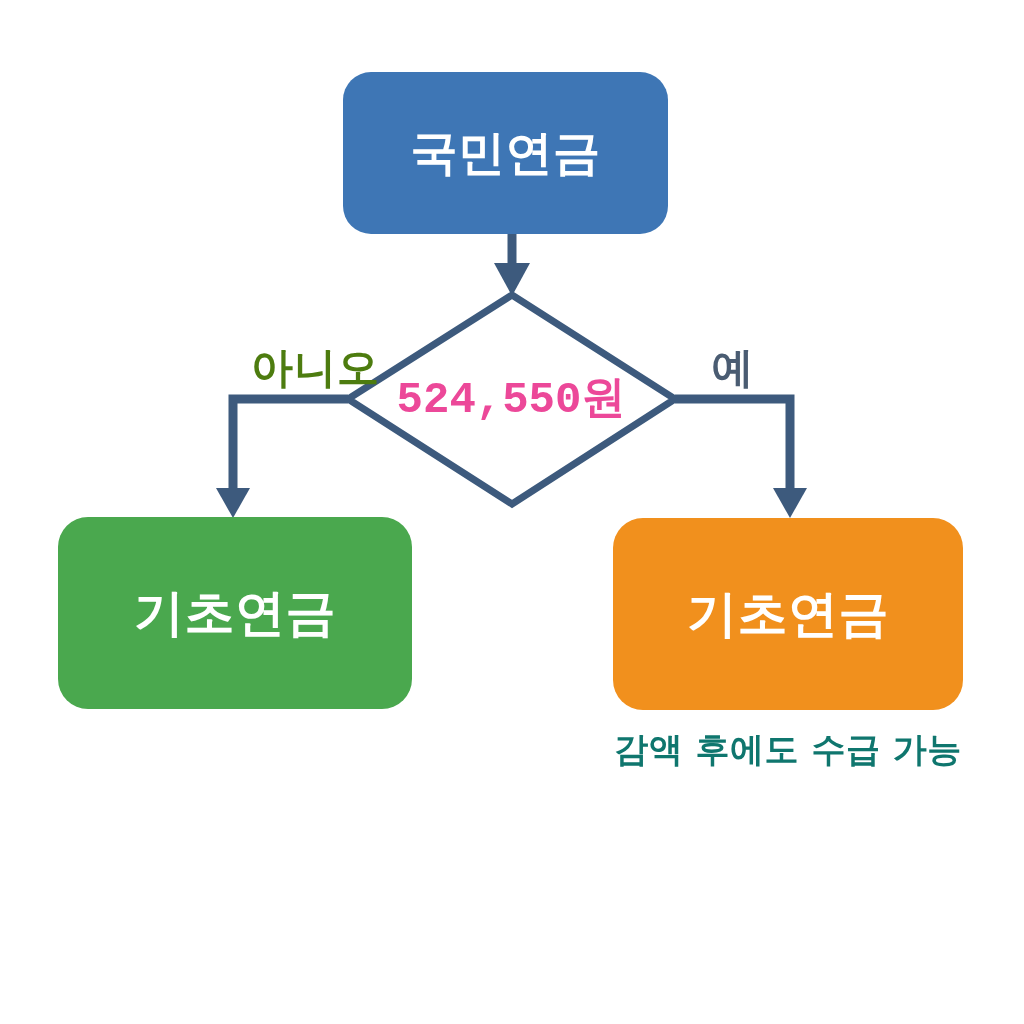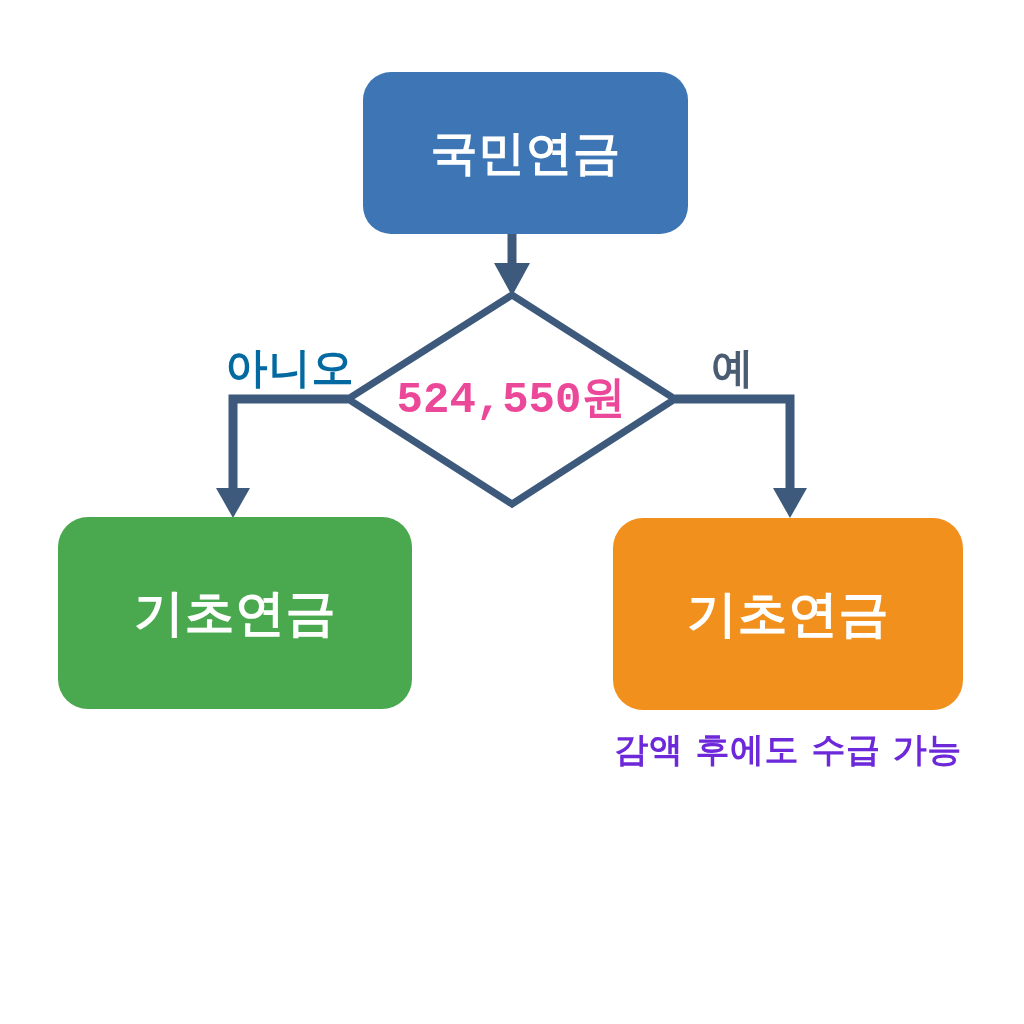--- a/index.html
+++ b/index.html
@@ -93,34 +93,34 @@
 
     <polygon points="512,295 675,399 512,504 348,399" stroke-width="7" fill="#ffffff" stroke-linejoin="miter" stroke="#3d5a7d"></polygon>
 
     <polyline points="348,399 233,399 233,494" stroke-width="9" fill="none" stroke-linejoin="miter" stroke="#3d5a7d"></polyline>
     <polygon points="233,518 216,488 250,488" fill="#3d5a7d"></polygon>
 
     <polyline points="675,399 790,399 790,494" stroke-width="9" fill="none" stroke-linejoin="miter" stroke="#3d5a7d"></polyline>
     <polygon points="790,518 773,488 807,488" fill="#3d5a7d"></polygon>
   </svg>
 
-  <div class="node-box node-start" style="background-color: rgb(62, 118, 181); margin-left: 20px;">
+  <div class="node-box node-start" style="background-color: rgb(62, 118, 181);">
     <div>국민연금</div>
   </div>
 
   <div class="decision-label" style="color: #ec4899; font-family: Liberation Mono, monospace;">
     <div>524,550원</div>
   </div>
 
-  <div class="branch-label branch-no" style="color: #0369a1;">아니오</div>
+  <div class="branch-label branch-no" style="color: #4d7c0f; text-align: right;">아니오</div>
   <div class="branch-label branch-yes" style="color: rgb(74, 92, 114);">예</div>
 
   <div class="node-box node-result node-full" style="background-color: rgb(74, 168, 78);">
     <div>기초연금</div>
   </div>
 
   <div class="node-box node-result node-reduced" style="background-color: rgb(241, 144, 29);">
     <div>기초연금</div>
   </div>
 
-  <div class="note" style="color: #6d28d9;">감액 후에도 수급 가능</div>
+  <div class="note" style="color: #0f766e;">감액 후에도 수급 가능</div>
 
 </div>
 
 </body></html>

